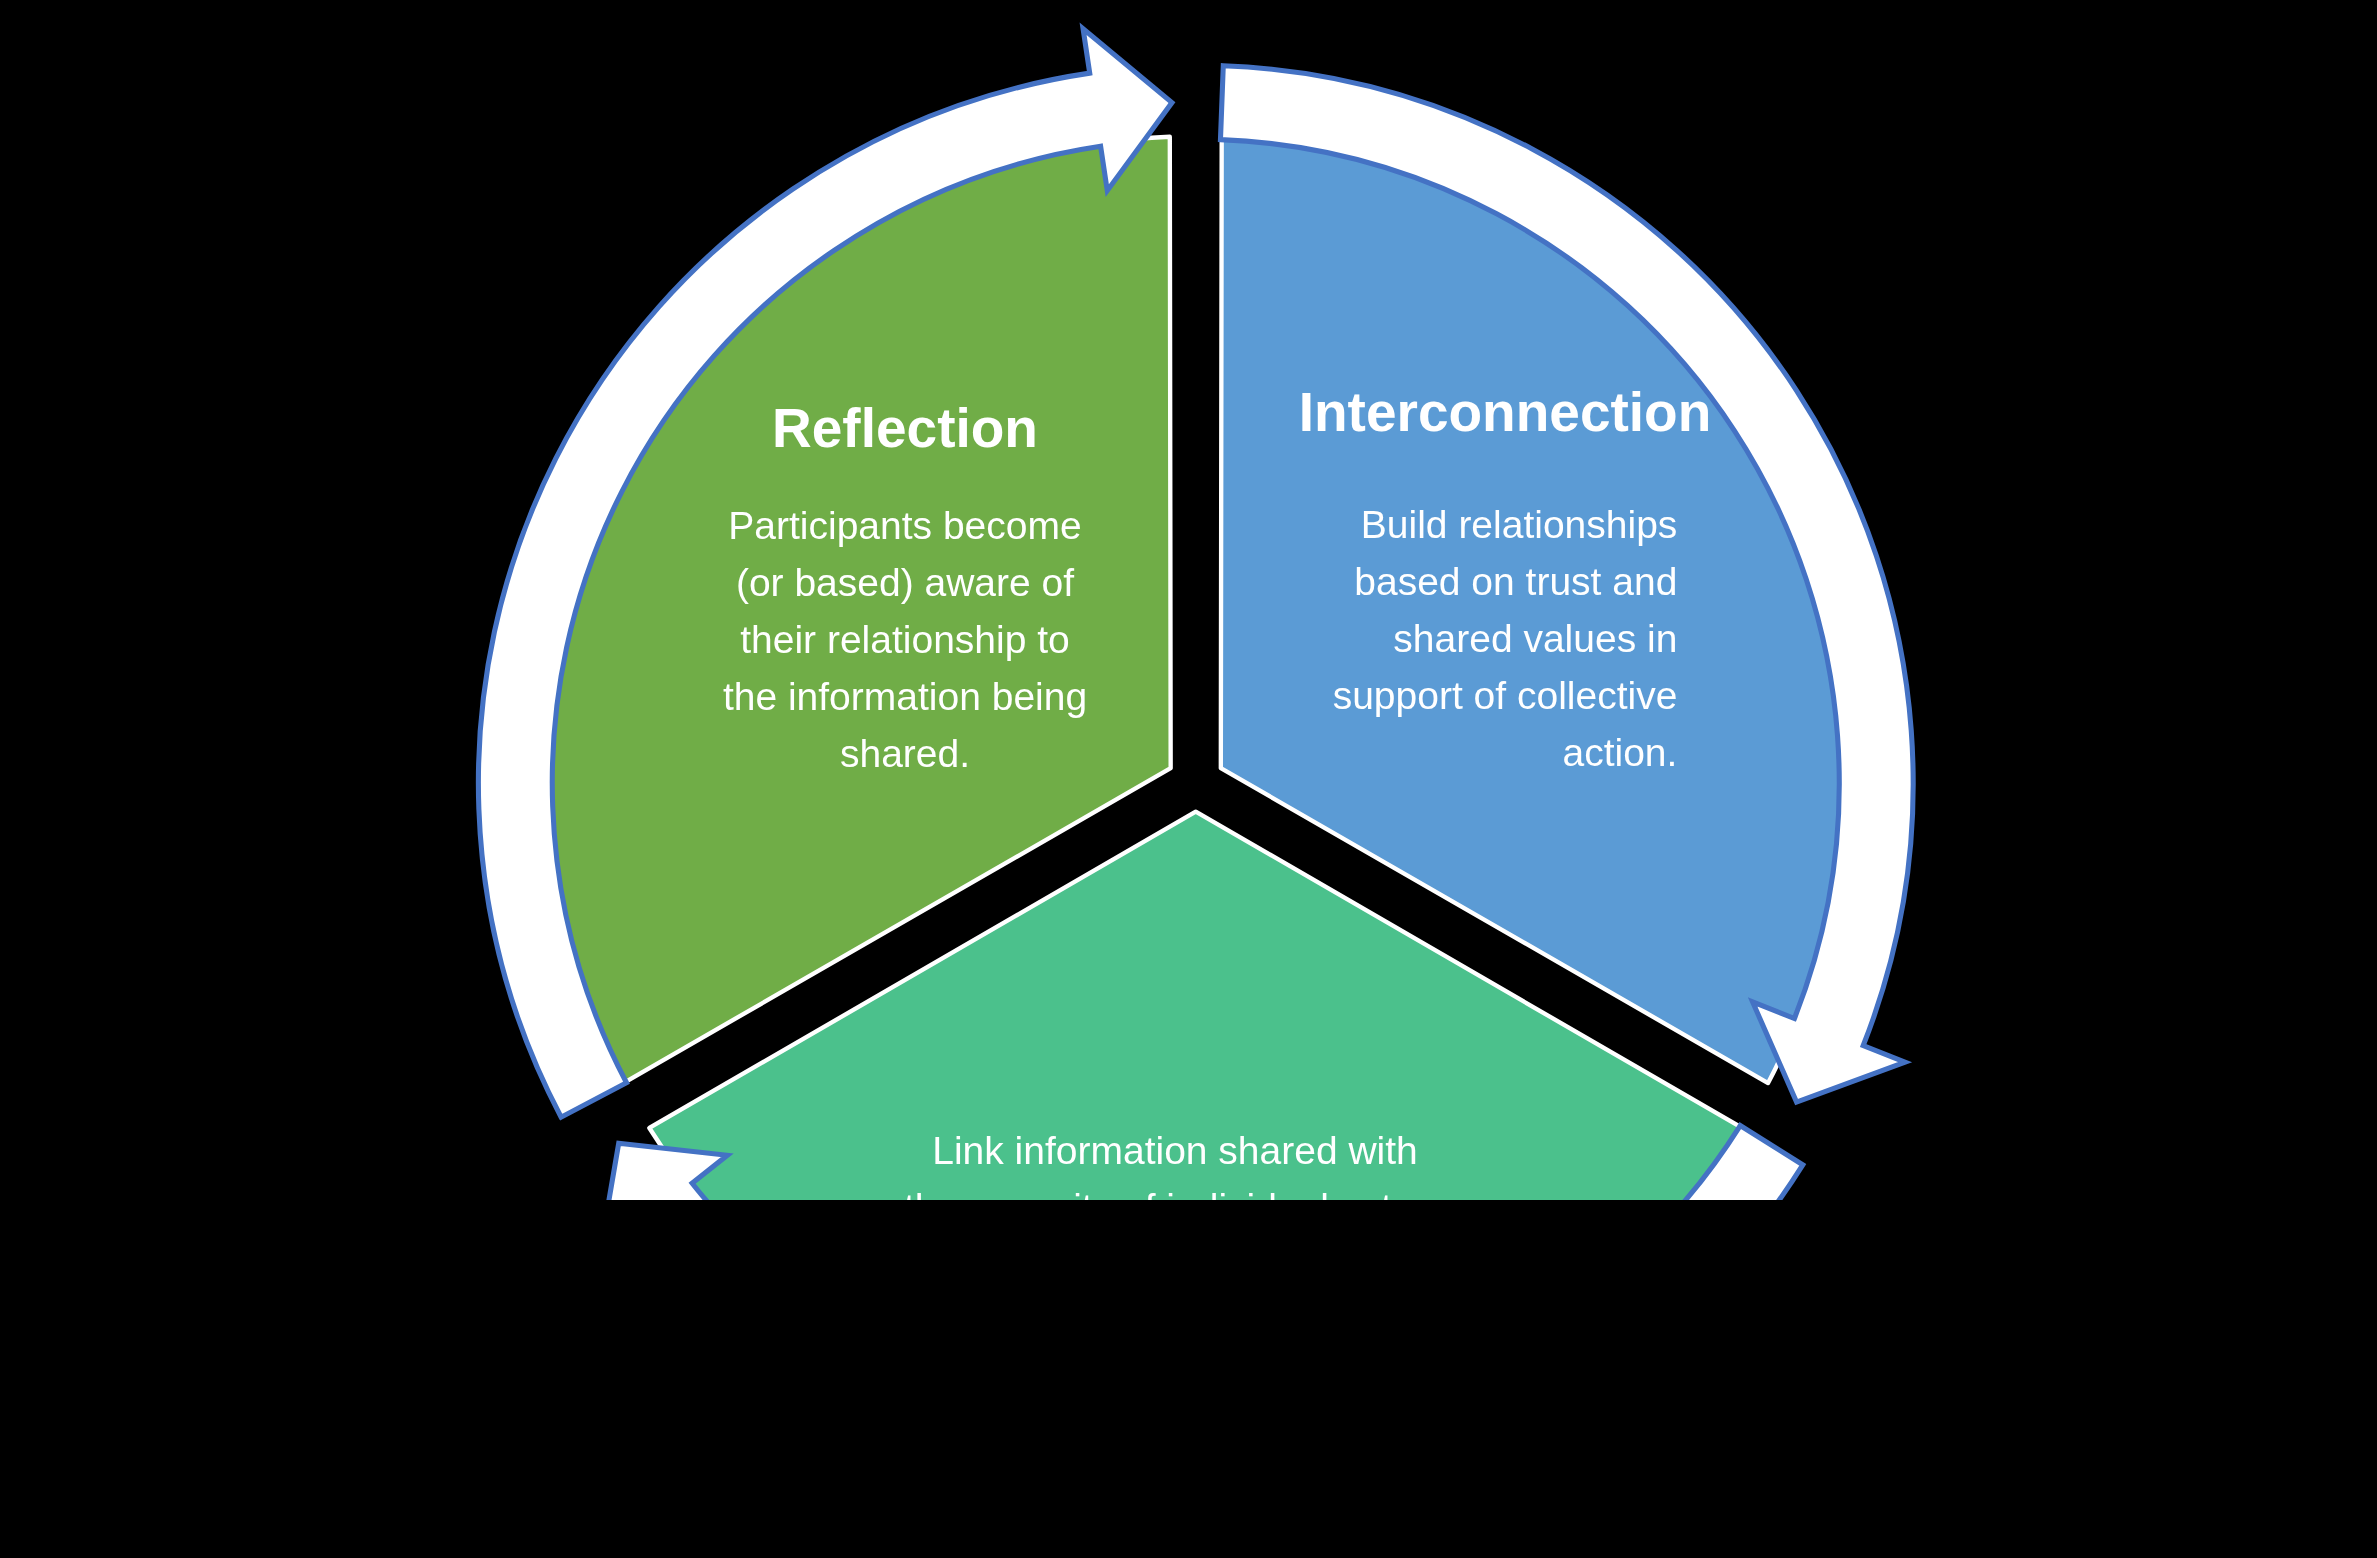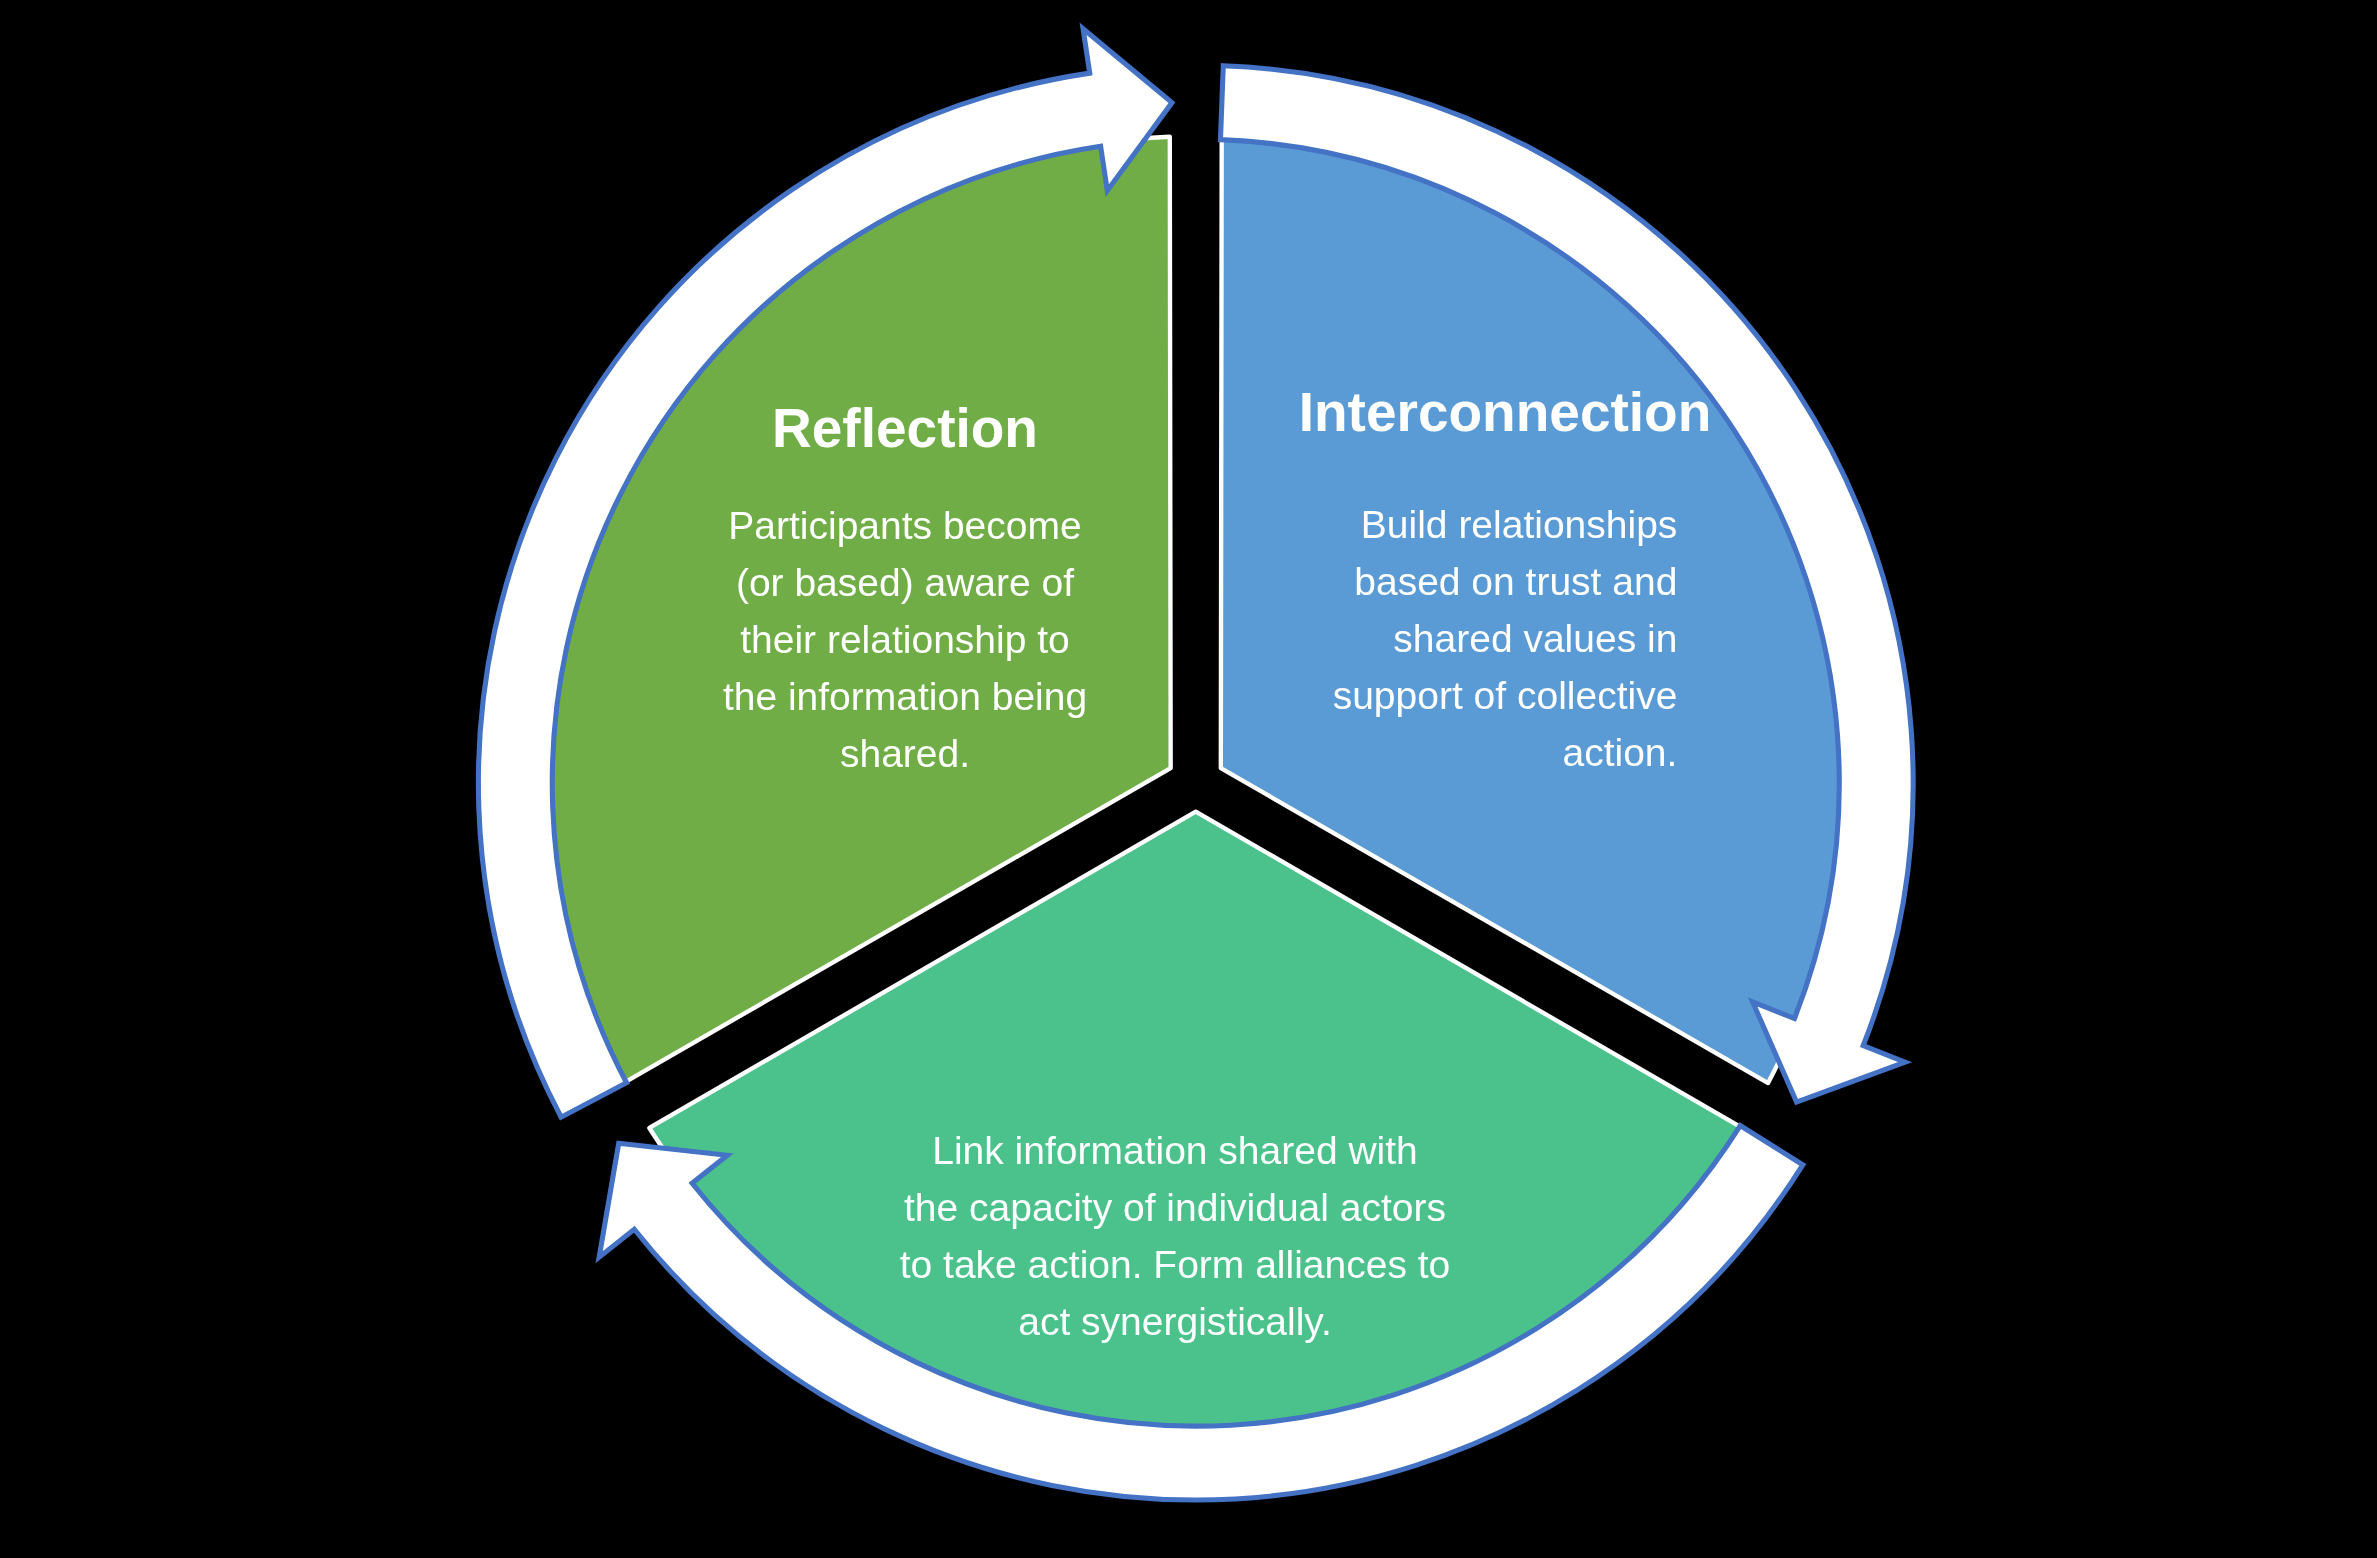--- a/index.html
+++ b/index.html
@@ -1,19 +1,19 @@
 <!DOCTYPE html>
 <html style="font-size:11.6px"><head>
 <meta charset="utf-8">
 <style>
   html, body { margin: 0; padding: 0; background: #000; }
   .stage {
     position: relative;
     width: 2377px;
-    height: 1558px;
+    height: 1200px;
     background: #000;
     overflow: hidden;
     font-family: "Liberation Sans", sans-serif;
   }
   .stage svg { position: absolute; left: 0; top: 0; }
   .seg-title {
     position: absolute;
     transform: translate(-50%, -50%);
     color: #fff;
     font-weight: 700;

